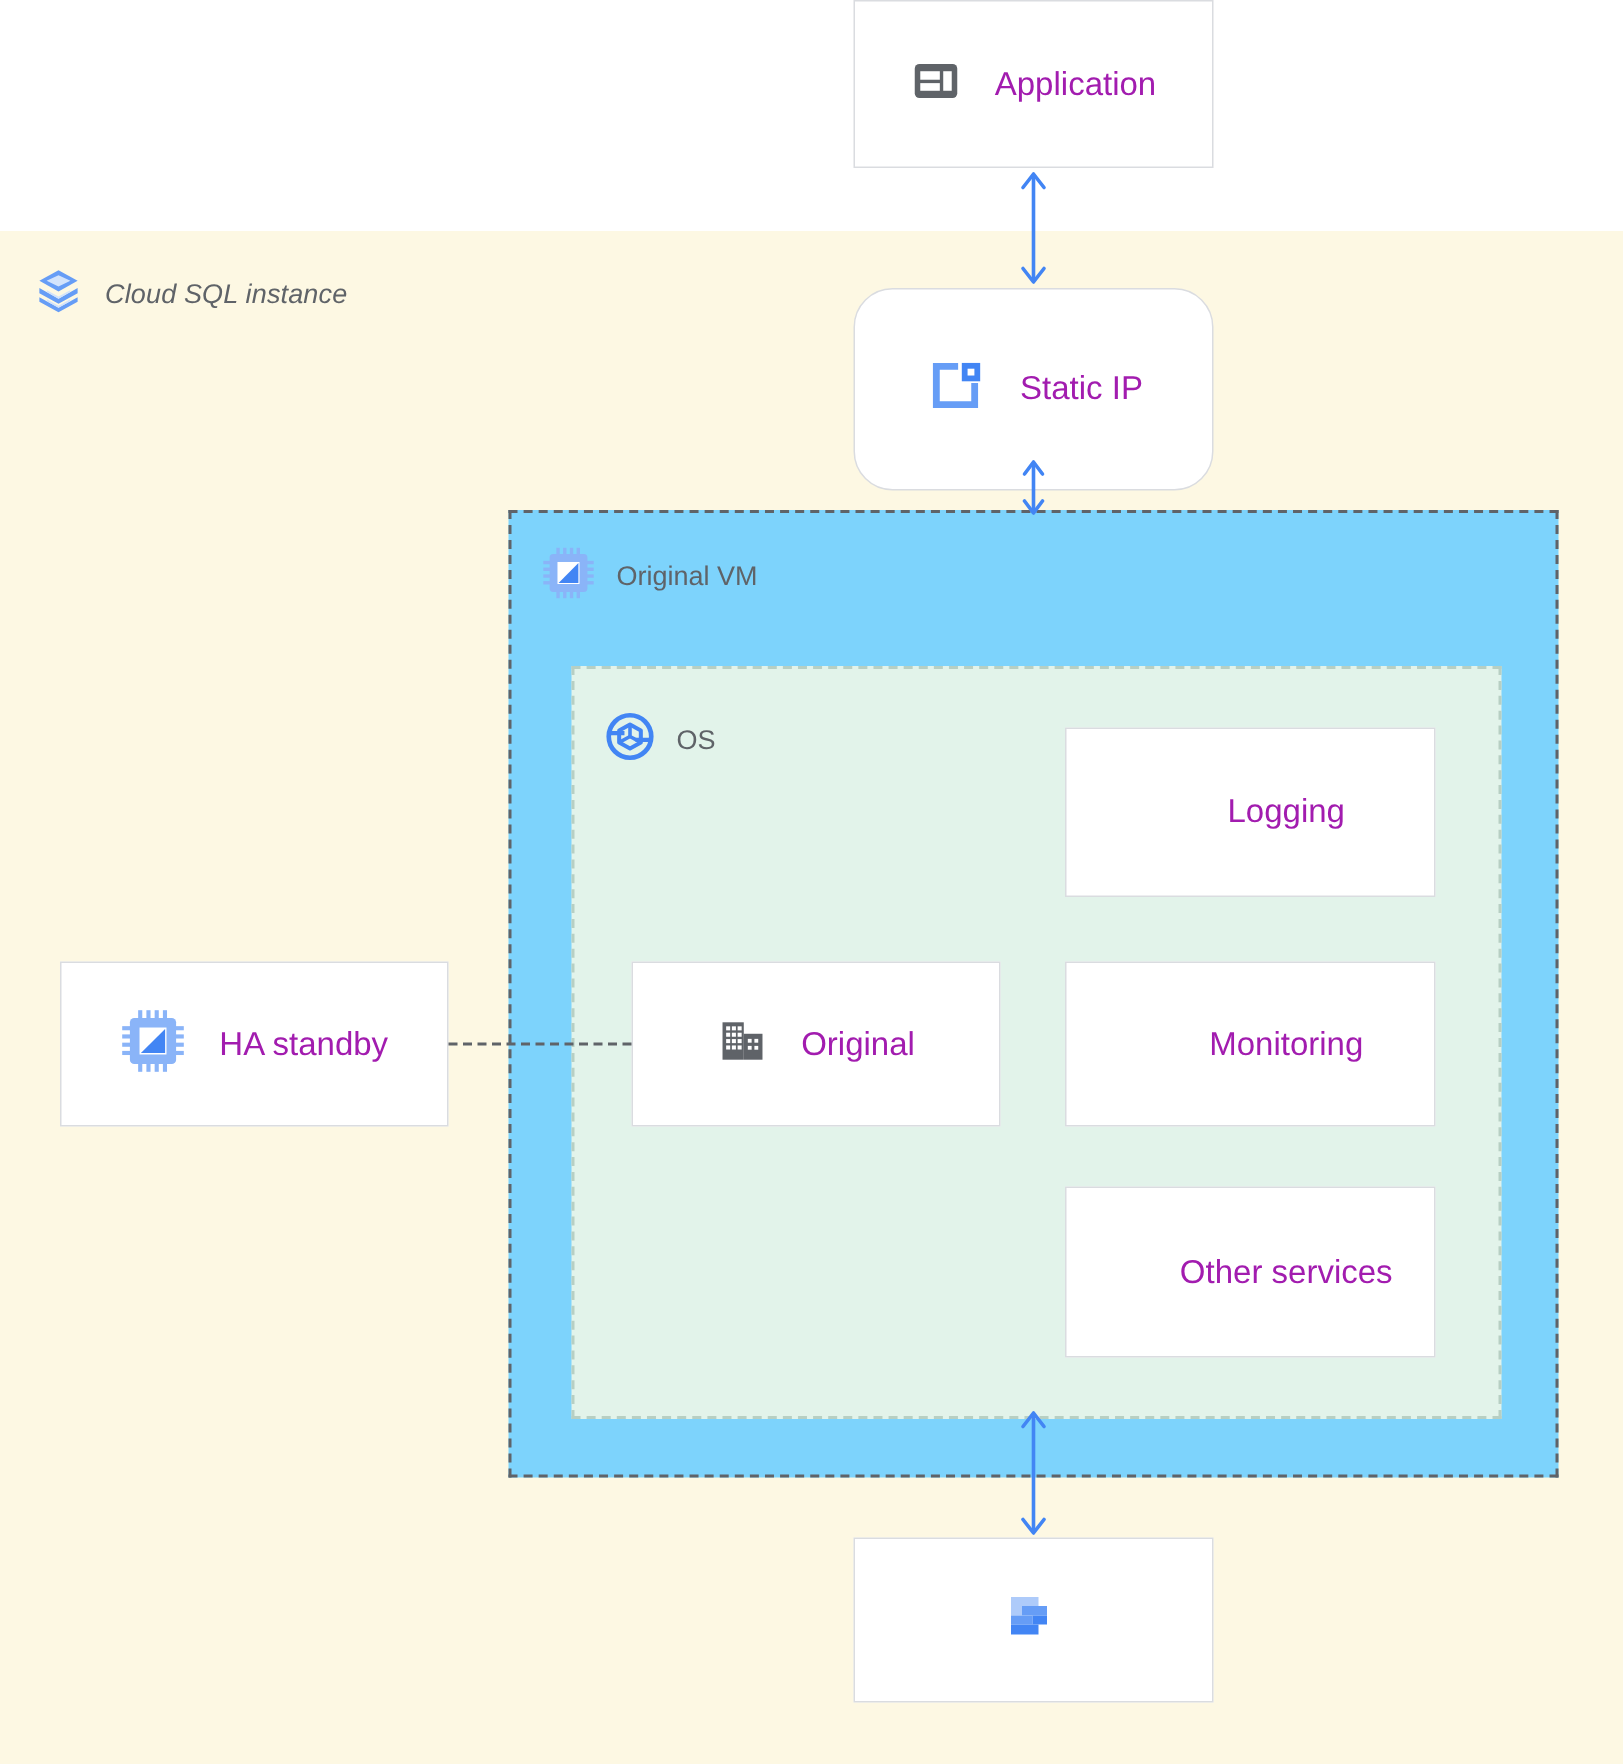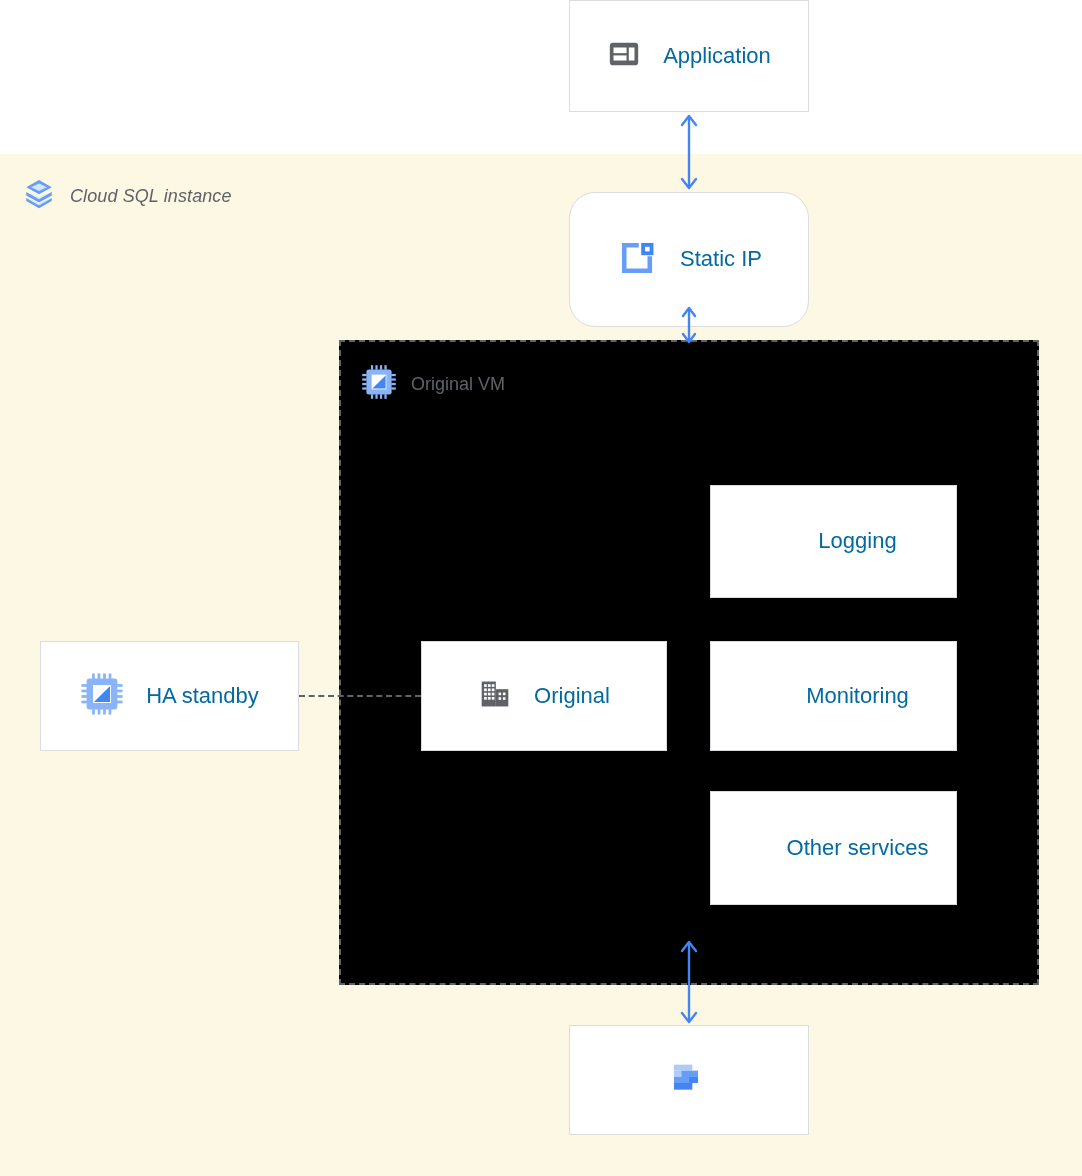--- a/index.html
+++ b/index.html
@@ -31,21 +31,21 @@
     font-size: 18px;
     color: #5f6368;
     letter-spacing: .1px;
     font-style: italic;
   }
 
   #vm-region {
     position: absolute;
     left: 339px; top: 340px;
     width: 700px; height: 645px;
-    background: #000000;
+    background: #7dd3fc;
     border: 2px dashed #5f6368;
   }
   #vm-label {
     position: absolute;
     left: 20px; top: 22px;
     display: flex; align-items: center; gap: 14px;
   }
   #vm-label .lbl-text {
     font-size: 18px; color: #5f6368;
   }
@@ -71,21 +71,21 @@
     position: absolute;
     background: #ffffff;
     border: 1px solid #dadce0;
     display: flex;
     align-items: center;
     justify-content: center;
     gap: 22px;
   }
   .node .node-text {
     font-size: 22px;
-    color: #0369a1;
+    color: #a21caf;
     line-height: 1.3;
     white-space: pre-line;
   }
   .node.center-only { justify-content: center; padding-left: 48px; }
 
   #node-application { left: 569px; top: 0px;    width: 240px; height: 112px; }
   #node-staticip    { left: 569px; top: 192px;  width: 240px; height: 135px; border-radius: 26px; }
   #node-pd          { left: 569px; top: 1025px; width: 240px; height: 110px; }
   #node-hastandby   { left: 40px;  top: 641px;  width: 259px; height: 110px; }
 
@@ -153,20 +153,34 @@
             <rect x="20.2" y="15.6" width="3" height="1.5"></rect>
         </g>
         <rect x="3.6" y="3.6" width="16.8" height="16.8" rx="1.6" fill="#8ab4f8"></rect>
         <rect x="7.1" y="7.1" width="9.8" height="9.8" fill="#ffffff"></rect>
         <polygon points="16.4,7.6 16.4,16.4 7.6,16.4" fill="#4285f4"></polygon>
       </svg>
     </span>
     <span class="lbl-text">Original VM</span>
   </div>
 
+  <div id="os-region">
+    <div id="os-label">
+      <span class="icon">
+        <svg width="34" height="34" viewBox="0 0 24 24" aria-hidden="true">
+          <circle cx="12" cy="12" r="10" fill="none" stroke="#4285f4" stroke-width="2.2"></circle>
+          <path d="M12 6.4 L17.1 9.2 L17.1 14.8 L12 17.6 L6.9 14.8 L6.9 9.2 Z" fill="none" stroke="#4285f4" stroke-width="1.9" stroke-linejoin="round"></path>
+          <path d="M12 6.4 L12 12 L17.1 14.8" fill="none" stroke="#4285f4" stroke-width="1.7"></path>
+          <path d="M12 12 L6.9 14.8" fill="none" stroke="#4285f4" stroke-width="1.7"></path>
+          <path d="M3.0 10.4 L9.4 10.4 M14.6 13.6 L21.0 13.6" stroke="#4285f4" stroke-width="2.0"></path>
+        </svg>
+      </span>
+      <span class="lbl-text">OS</span>
+    </div>
+  </div>
 </div>
 
 <div class="node" id="node-application">
   <span class="icon">
     <svg width="34" height="34" viewBox="0 0 24 24" aria-hidden="true">
       <rect x="2" y="4" width="20" height="16" rx="2.2" fill="#5f6368"></rect>
       <rect x="4.6" y="7.4" width="9.2" height="4.0" fill="#ffffff"></rect>
       <rect x="4.6" y="13.0" width="9.2" height="3.6" fill="#ffffff"></rect>
       <rect x="15.4" y="7.4" width="4.0" height="9.2" fill="#ffffff"></rect>
     </svg>

